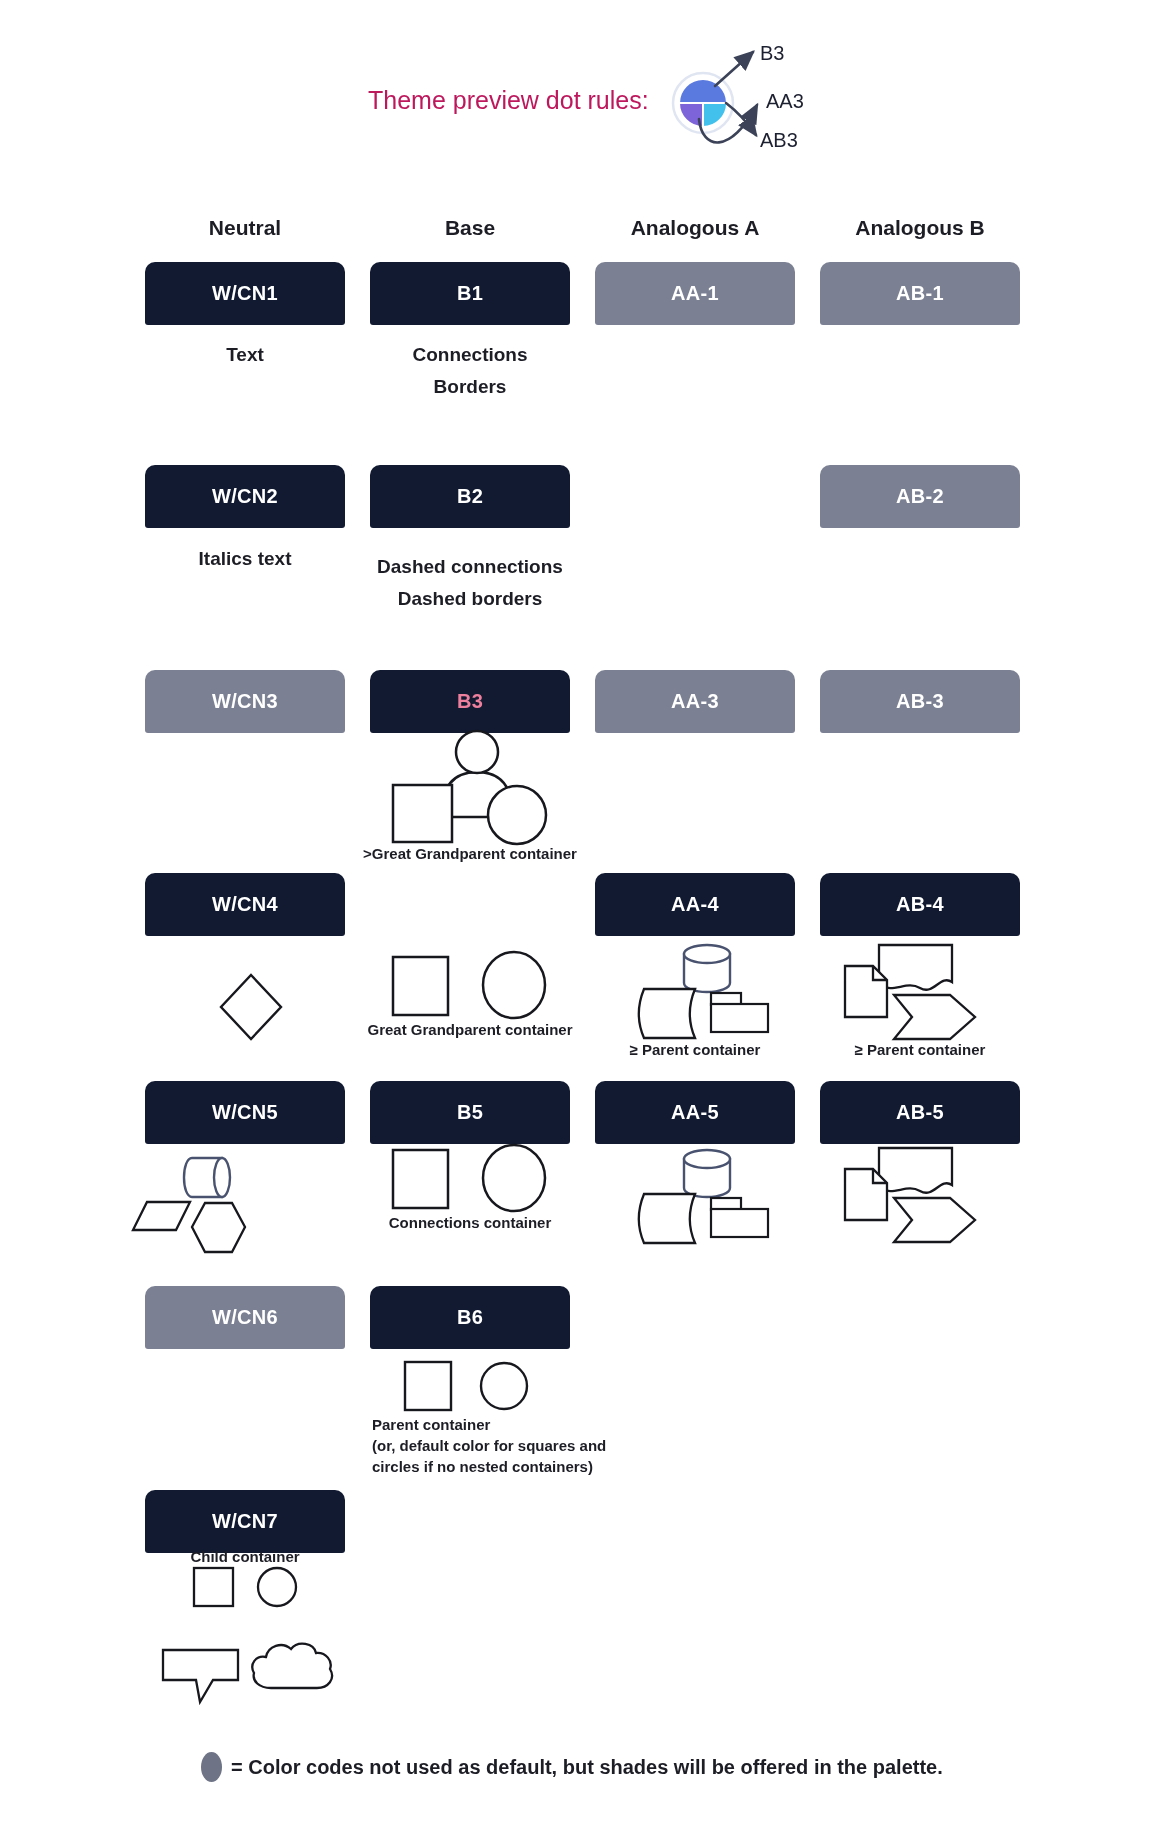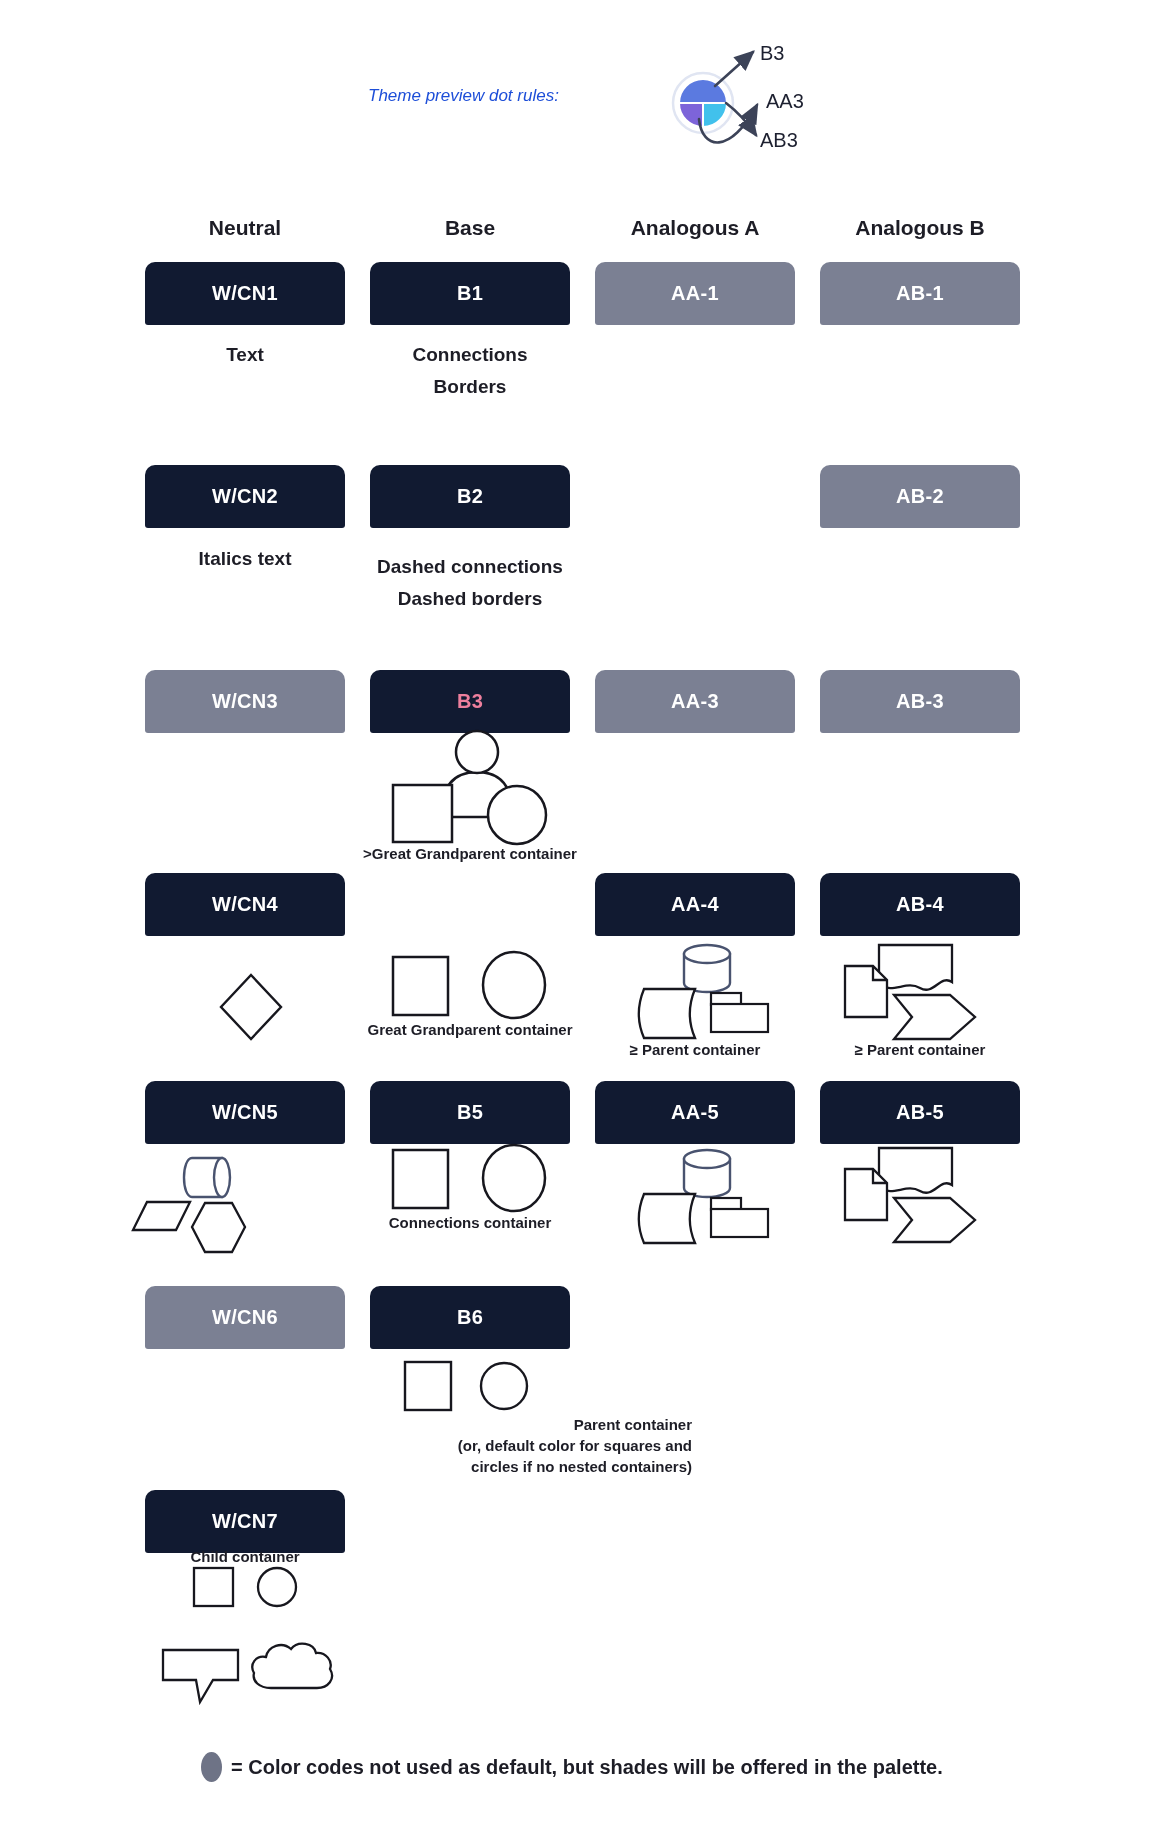--- a/index.html
+++ b/index.html
@@ -1,28 +1,28 @@
 <!DOCTYPE html>
 <html style="--dark-box: #111a31; --gray-box: #7b8093; --pink-text: #ee7f9d; --dot-blue: #5b7ae0; --dot-purple: #7d64d9; --dot-cyan: #41c1ec; --arrow: #3c4358; --shape-stroke: #17171e; --cylinder-stroke: #49536f; --text: #1d1d26; --legend-dot: #6e7386;"><head>
 <meta charset="utf-8">
 <style>
   html,body{margin:0;padding:0;background:#fff;font-family:"Liberation Sans",sans-serif;}
   #canvas{position:relative;width:1164px;height:1822px;background:#fff;overflow:hidden;color:var(--text,#1d1d26);}
-  .title{position:absolute;left:368px;top:86px;font-size:17px;font-weight:400;color:#1d4ed8;font-style:italic;}
+  .title{position:absolute;left:368px;top:86px;font-size:25px;font-weight:400;color:#be185d;}
   .dotlbl{position:absolute;font-size:20px;font-weight:500;color:#1d2030;}
   .colhdr{position:absolute;top:216px;width:200px;text-align:center;font-size:21px;font-weight:700;}
   .box{position:absolute;width:200px;height:63px;border-radius:10px 10px 3px 3px;display:flex;align-items:center;justify-content:center;font-size:20px;font-weight:700;color:#fff;letter-spacing:.3px;}
   .box.dark{background:var(--dark-box,#111a31);}
   .box.gray{background:var(--gray-box,#7b8093);}
   .box.pinktext{color:var(--pink-text,#ee7f9d);}
   .c1{left:145px}.c2{left:370px}.c3{left:595px}.c4{left:820px}
   .r1{top:262px}.r2{top:465px}.r3{top:670px}.r4{top:873px}.r5{top:1081px}.r6{top:1286px}.r7{top:1490px}
   .ann{position:absolute;width:220px;text-align:center;font-weight:700;font-size:19px;}
   .ann.small{font-size:15px;text-align:center;}
-  .ann.leftal{text-align:right;width:320px;}
+  .ann.leftal{text-align:left;width:320px;}
   .a1{left:135px}.a2{left:360px}.a3{left:585px}.a4{left:810px}
   .shape-svg{position:absolute;}
   .legend-dot{position:absolute;left:201px;top:1752px;width:21px;height:30px;border-radius:50%;background:var(--legend-dot,#6e7386);}
   .legend-text{position:absolute;left:231px;top:1756px;font-size:20px;font-weight:700;}
 </style>
 </head>
 <body>
 
 <div id="canvas">
 

